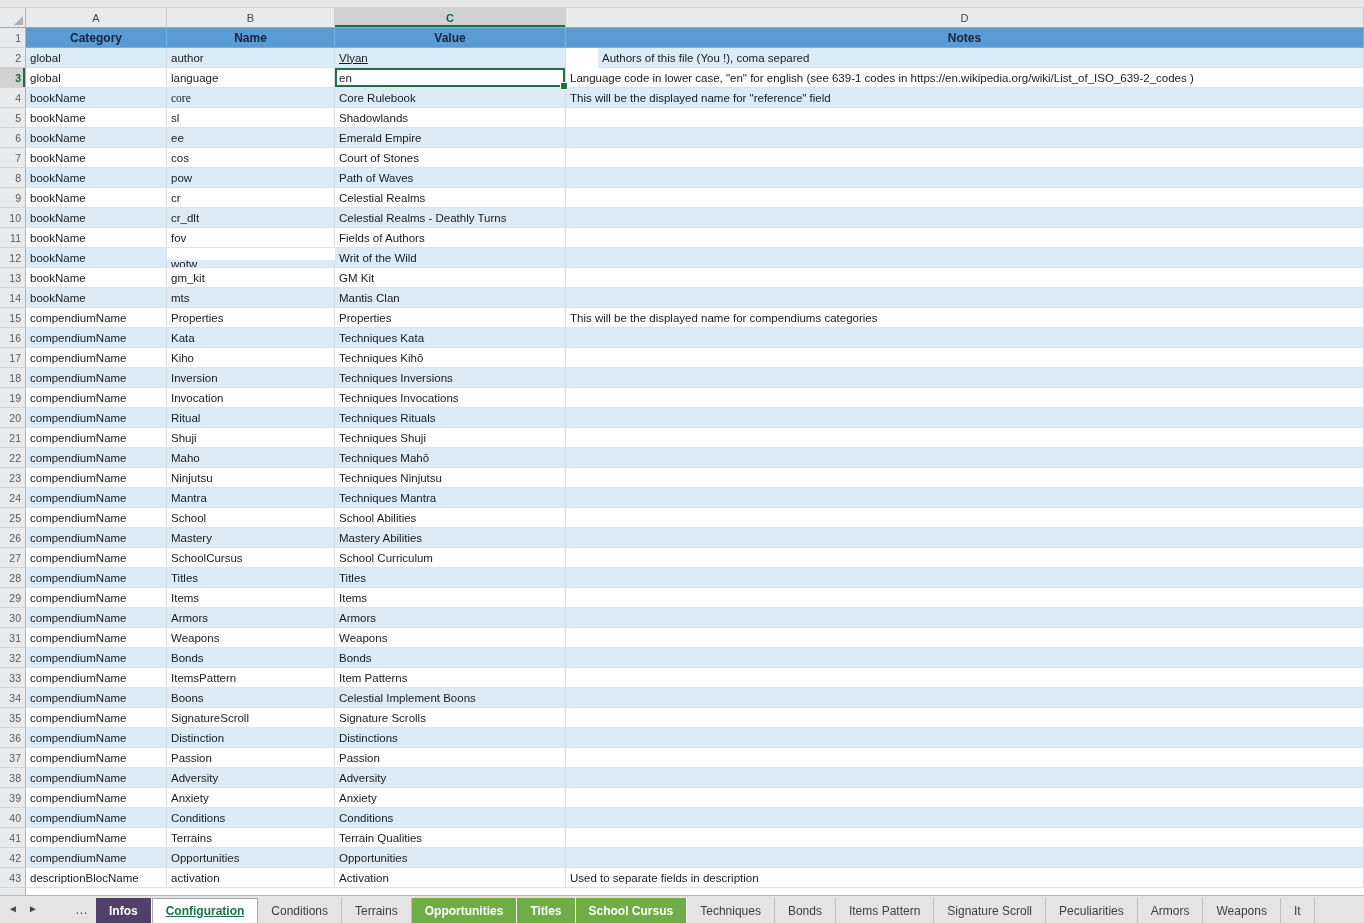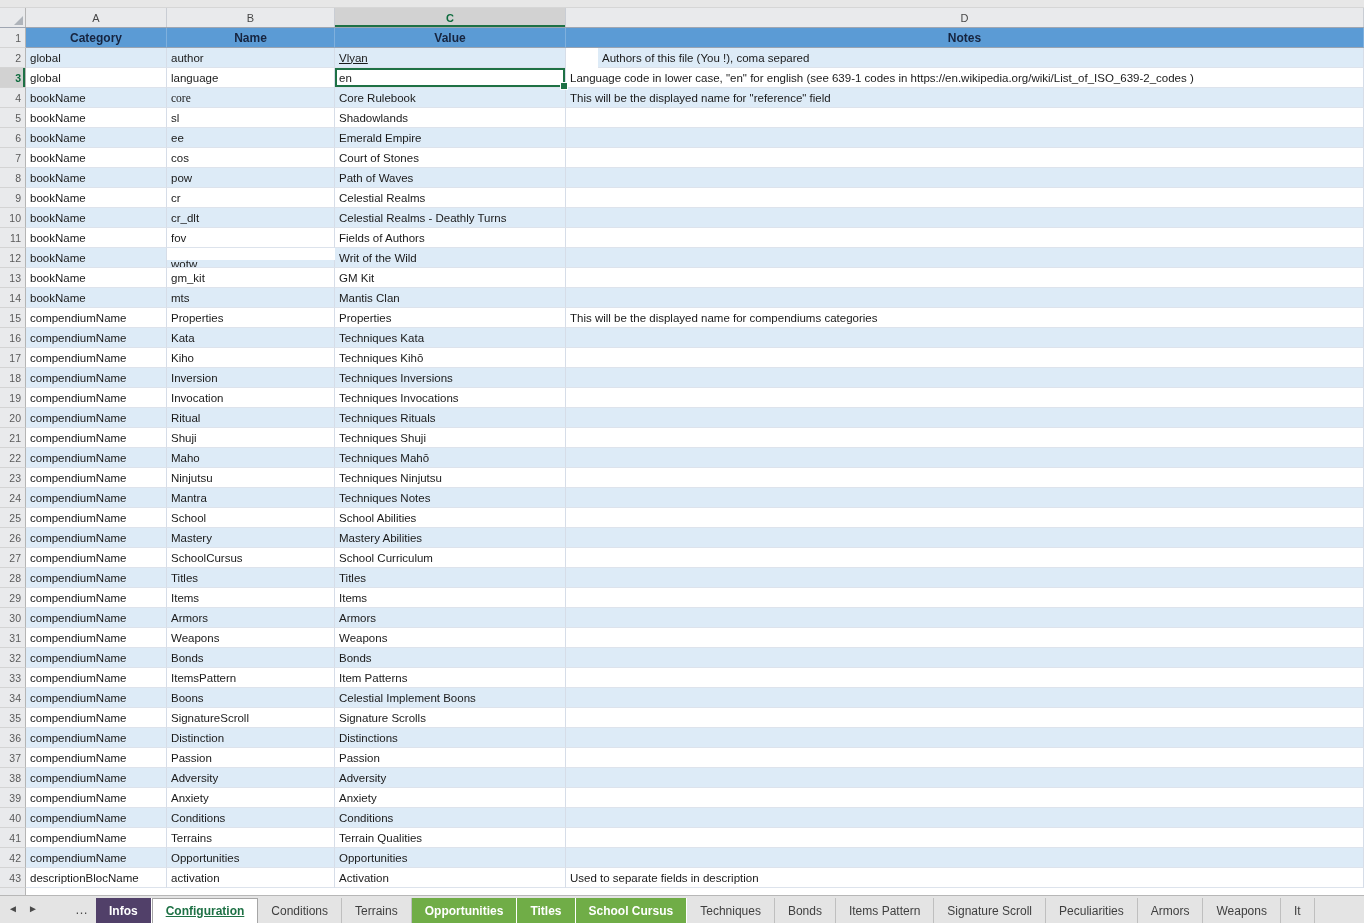--- a/index.html
+++ b/index.html
@@ -232,21 +232,21 @@
         <div class="gut">23</div>
         <div class="cell" style="flex: 0 0 141px;">compendiumName</div>
         <div class="cell" style="flex: 0 0 168px;">Ninjutsu</div>
         <div class="cell" style="flex: 0 0 231px;">Techniques Ninjutsu</div>
         <div class="cell" style="flex: 1 1 0%;"></div>
       </div>
       <div class="row band">
         <div class="gut">24</div>
         <div class="cell" style="flex: 0 0 141px;">compendiumName</div>
         <div class="cell" style="flex: 0 0 168px;">Mantra</div>
-        <div class="cell" style="flex: 0 0 231px;">Techniques Notes</div>
+        <div class="cell" style="flex: 0 0 231px;">Techniques Mantra</div>
         <div class="cell" style="flex: 1 1 0%;"></div>
       </div>
       <div class="row">
         <div class="gut">25</div>
         <div class="cell" style="flex: 0 0 141px;">compendiumName</div>
         <div class="cell" style="flex: 0 0 168px;">School</div>
         <div class="cell" style="flex: 0 0 231px;">School Abilities</div>
         <div class="cell" style="flex: 1 1 0%;"></div>
       </div>
       <div class="row band">

